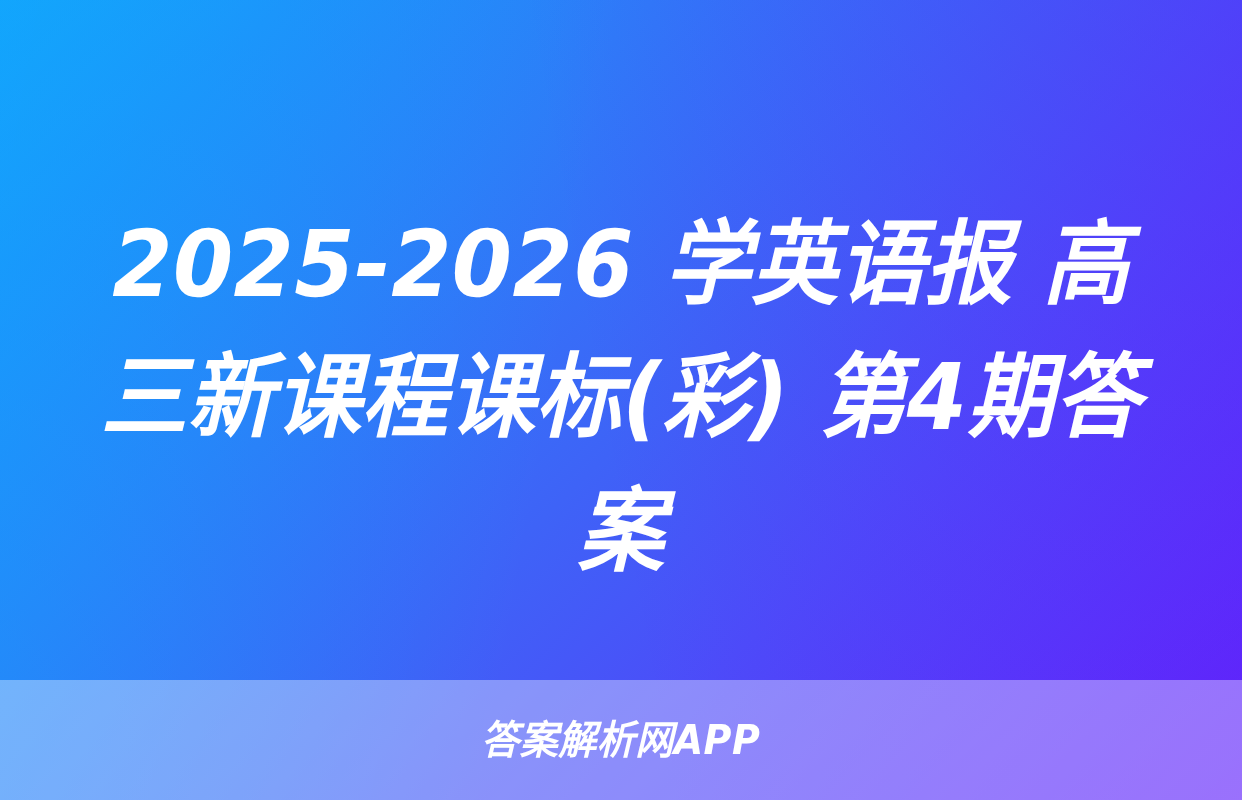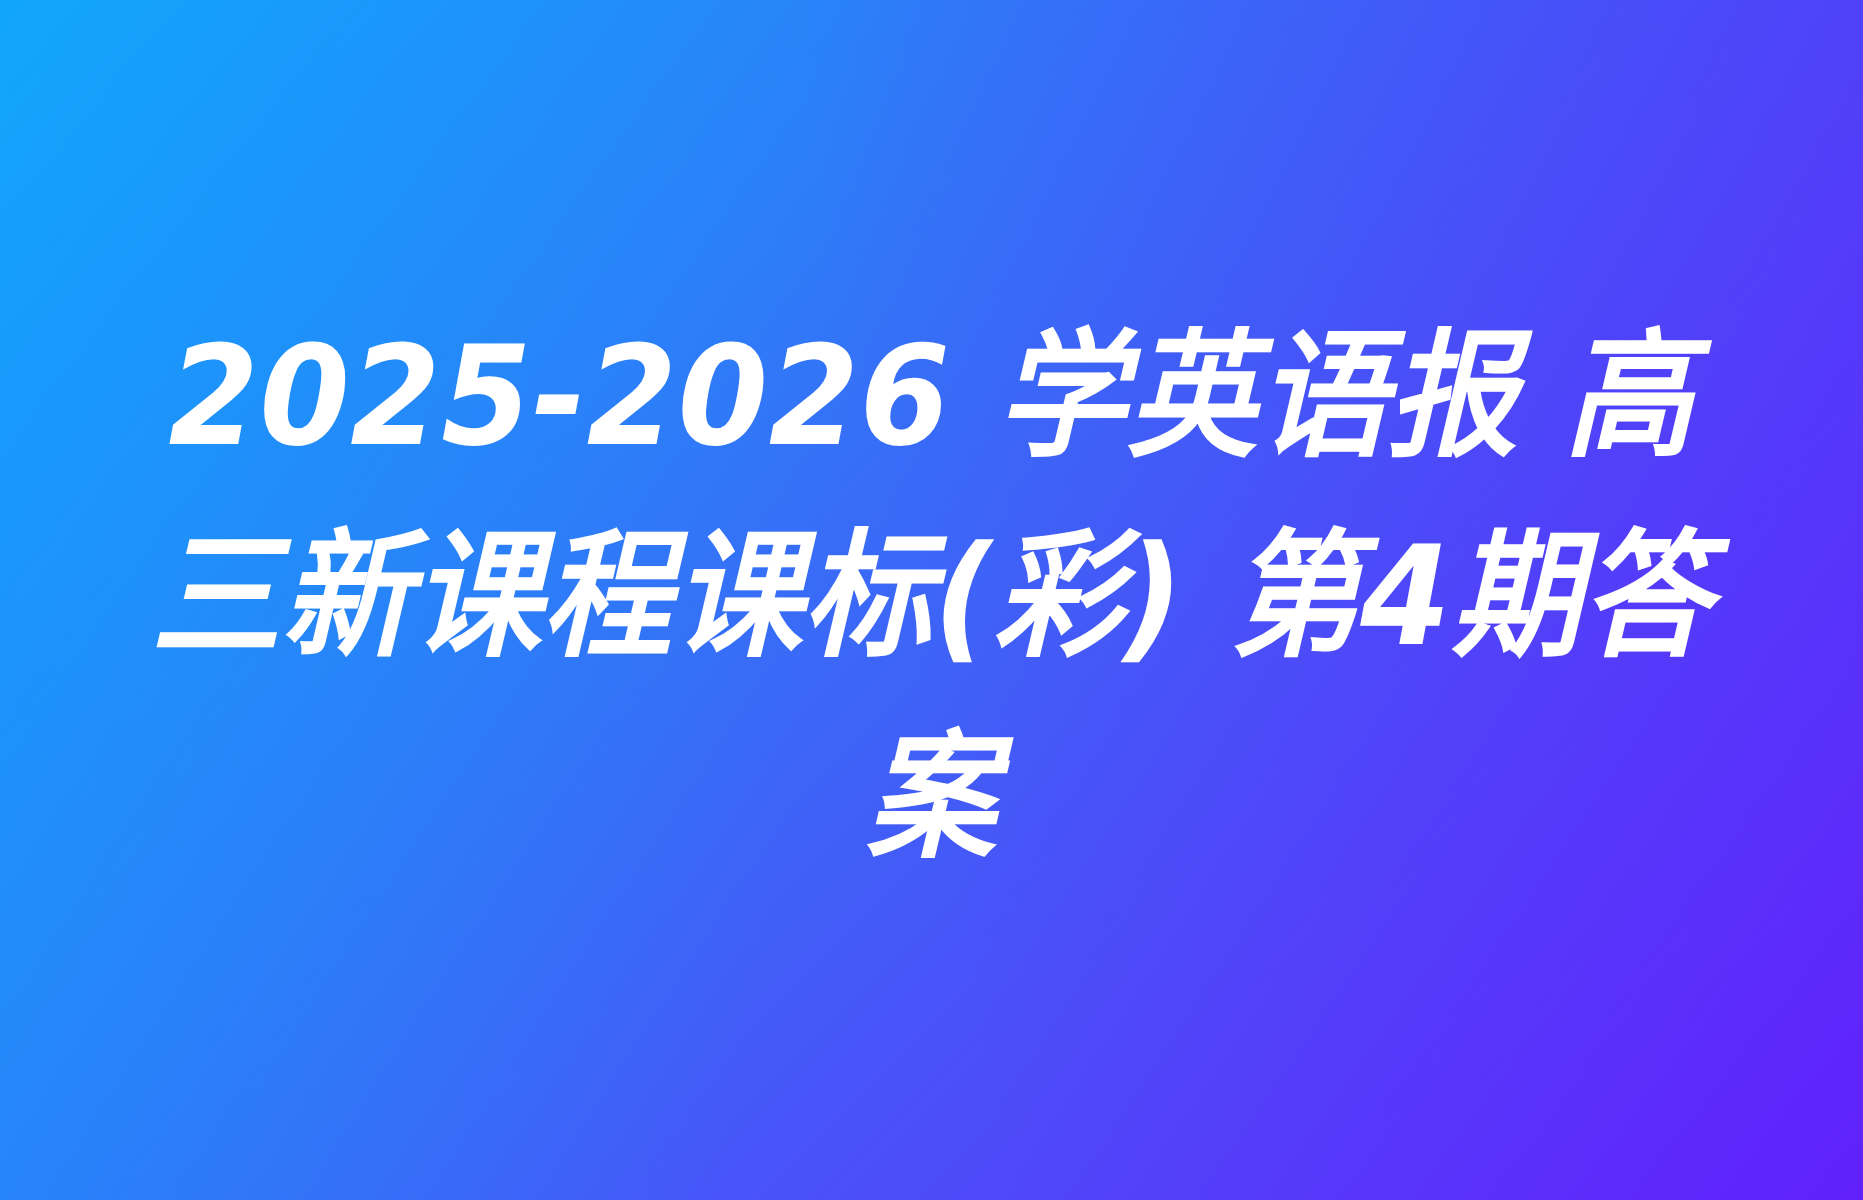--- a/index.html
+++ b/index.html
@@ -98,14 +98,17 @@
 </style>
 </head>
 <body>
 
 <div class="poster">
 
   <div class="title-block">
     <h1 class="title">2025-2026 学英语报 高三新课程课标(彩) 第4期答案</h1>
   </div>
 
+  <div class="footer-bar">
+    <span class="footer-text">答案解析网APP</span>
+  </div>
 
 </div>
 
 </body></html>

